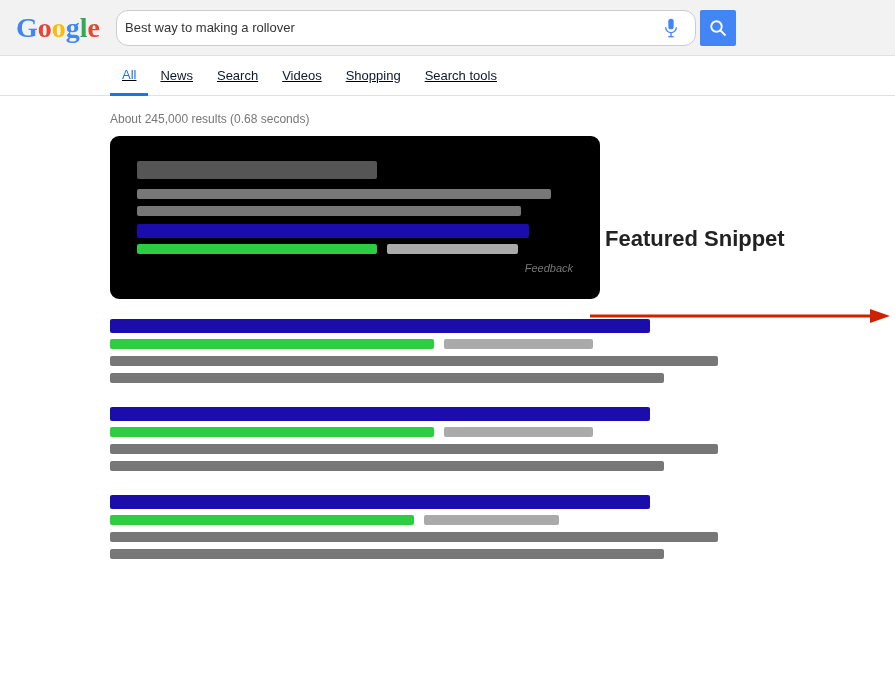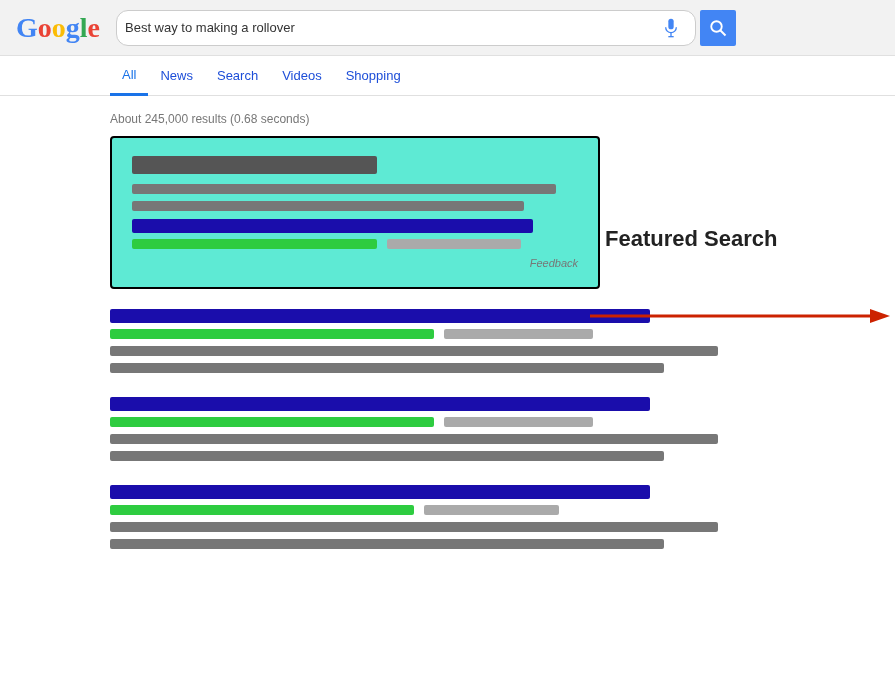--- a/index.html
+++ b/index.html
@@ -67,24 +67,25 @@
     }
 
     
     #nav-bar {
       display: flex;
       align-items: center;
       padding: 0 110px;
       border-bottom: 1px solid #e0e0e0;
       height: 40px;
       background: #fff;
+      text-decoration: underline;
     }
     .nav-item {
       font-size: 13px;
-      color: #1d4ed8;
+      color: #0f172a;
       padding: 0 12px;
       height: 40px;
       display: flex;
       align-items: center;
       cursor: pointer;
       position: relative;
     }
     .nav-item.active {
       color: #1a73e8;
       border-bottom: 3px solid #1a73e8;
@@ -96,27 +97,27 @@
       position: relative;
     }
     #result-count {
       font-size: 12px;
       color: #777;
       padding: 8px 0 10px 0;
     }
 
     
     #featured-snippet-box {
-      border: 2px solid #000000;
-      border-radius: 4px;
+      border: 7px solid #000000;
+      border-radius: 9px;
       padding: 18px 20px;
       max-width: 490px;
       margin-bottom: 20px;
       position: relative;
-      background: #5eead4;
+      background: #000000;
     }
 
     
     .bar-title {
       height: 18px;
       background: #555;
       border-radius: 2px;
       margin-bottom: 10px;
     }
     .bar-text {
@@ -213,20 +214,21 @@
     </svg>
   </div>
 </div>
 
 <div id="nav-bar">
   <div class="nav-item active">All</div>
   <div class="nav-item">News</div>
   <div class="nav-item">Search</div>
   <div class="nav-item">Videos</div>
   <div class="nav-item">Shopping</div>
+  <div class="nav-item">Search tools</div>
 </div>
 
 <div style="position: relative;">
   <div id="results-area">
 
     <div id="result-count">About 245,000 results (0.68 seconds)</div>
 
     <div id="featured-snippet-box">
 
       <div class="bar-title" style="width: 55%;"></div>
@@ -269,21 +271,21 @@
       <div class="two-bar-row">
         <div class="bar-green" style="width: 45%;"></div>
         <div class="bar-gray-light" style="width: 20%;"></div>
       </div>
       <div class="bar-text" style="width: 90%;"></div>
       <div class="bar-text" style="width: 82%;"></div>
     </div>
   </div>
 
   <div id="featured-label-area" style="position: absolute; top: 130px; right: 10px; display: flex; align-items: center; gap: 12px; width: 280px;">
-    <div id="featured-label-text" style="font-size: 22px; font-weight: bold; color: #222; white-space: nowrap;">Featured Search</div>
+    <div id="featured-label-text" style="font-size: 22px; font-weight: bold; color: #222; white-space: nowrap;">Featured Snippet</div>
   </div>
 
   <div style="position: absolute; top: 210px; left: 590px; right: 0; display: flex; align-items: center; height: 20px;">
     <svg width="300" height="20" viewBox="0 0 300 20" xmlns="http://www.w3.org/2000/svg">
       <line x1="0" y1="10" x2="280" y2="10" stroke="#cc2200" stroke-width="3"></line>
       <polygon points="280,3 300,10 280,17" fill="#cc2200"></polygon>
     </svg>
   </div>
 
 </div>

